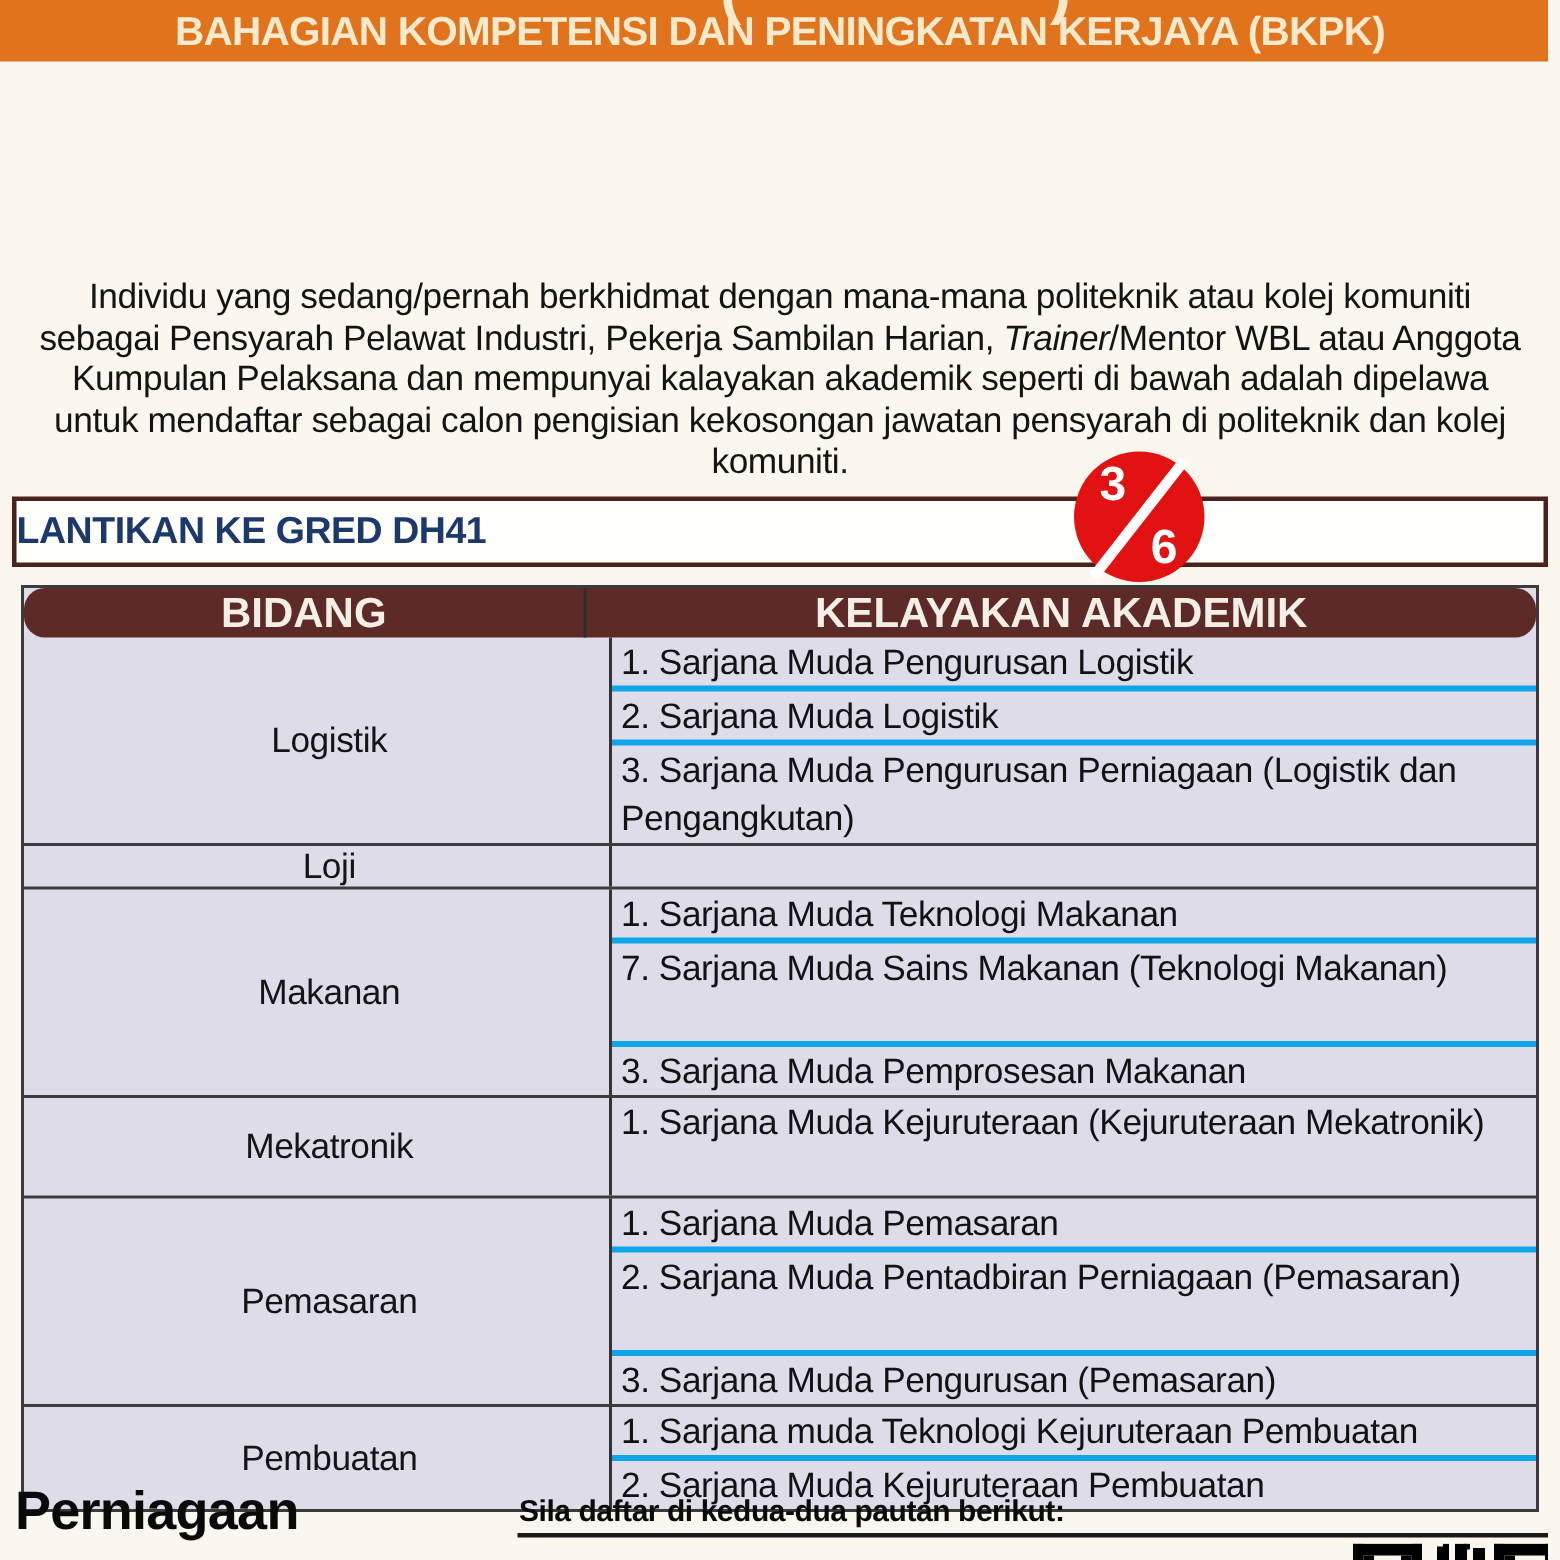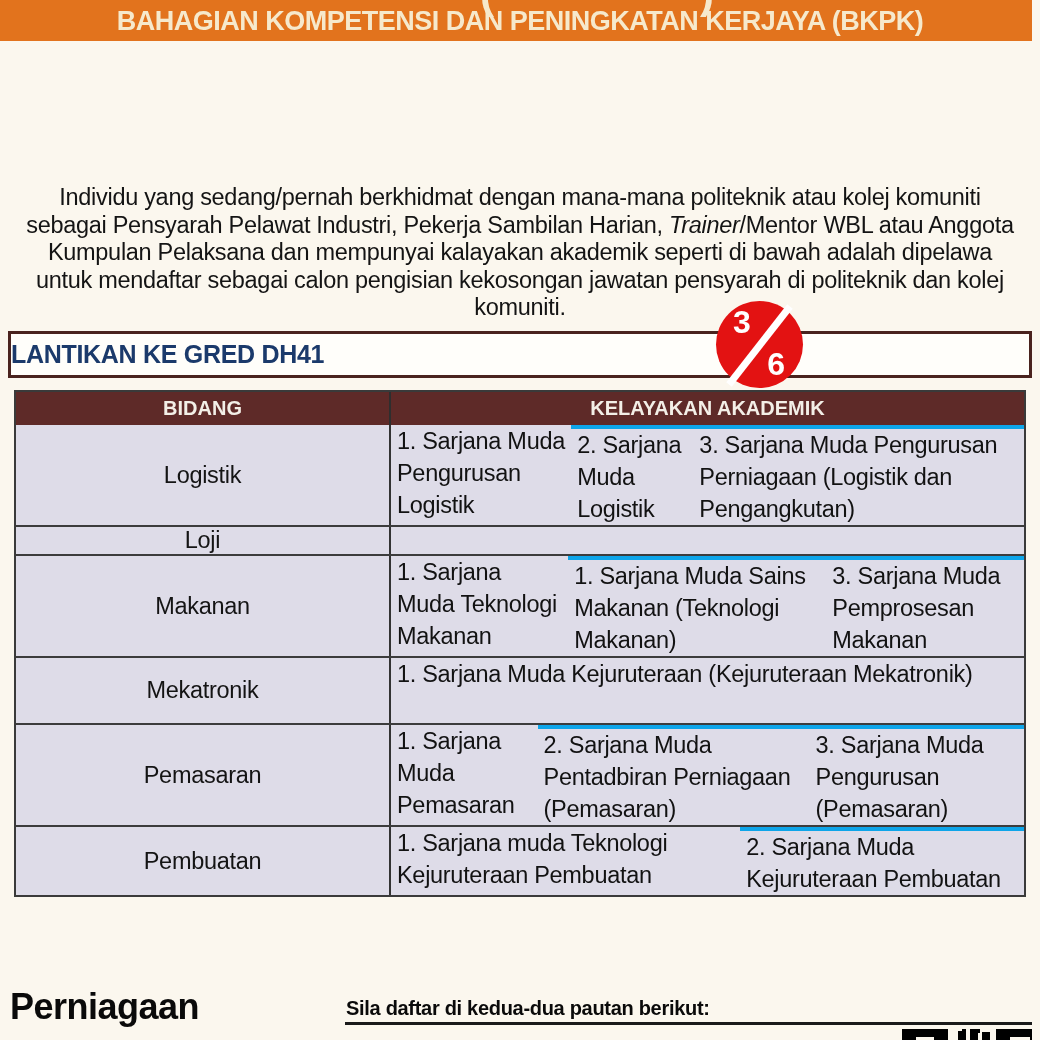--- a/index.html
+++ b/index.html
@@ -38,28 +38,28 @@
          background:#E31212;}
   .badge-slash{position:absolute;top:41px;left:-6px;width:99px;height:7px;background:#FFFFFF;
                transform:rotate(-52deg);}
   .badge-num{position:absolute;color:#FFFFFF;font-weight:bold;font-size:32px;}
   .badge-num.top{top:3px;left:17px;}
   .badge-num.bot{bottom:5px;right:18px;}
 
   
   .jtable{position:absolute;top:390px;left:14px;width:1012px;background:#DEDCE8;
           border:2px solid #3A3A3A;box-sizing:border-box;}
-  .thead{display:flex;background:#5E2A28;color:#F3EFE7;font-weight:bold;font-size:20px;
-         height:33px;align-items:flex-start;text-align:center;}
+  .thead{display:flex;background:#5E2A28;color:#F3EFE7;font-weight:bold;font-size:28px;
+         height:33px;align-items:flex-start;text-align:center;border-radius:14px;}
   .th1{width:373px;border-right:2px solid #2E2E2E;height:100%;line-height:33px;}
   .th2{flex:1;height:100%;line-height:33px;}
   .trow{display:flex;border-top:2px solid #3C3C3C;}
   .bidang-cell{width:373px;border-right:2px solid #333333;display:flex;align-items:center;
-               justify-content:center;font-size:23.5px;color:#141414;letter-spacing:-0.3px;}
-  .items{flex:1;display:flex;flex-direction:row;}
+               justify-content:center;font-size:23.5px;color:#141414;letter-spacing:-0.3px;padding-left:17px;}
+  .items{flex:1;display:flex;flex-direction:column;}
   .item{font-size:23.5px;line-height:32px;padding:0 4px 0 6px;color:#121212;letter-spacing:-0.3px;}
   .item.single{min-height:32px;}
   .item.double{min-height:65px;}
   .item + .item{border-top:4px solid #0ea5e9;}
 
   
   .footer-label{position:absolute;top:986px;left:10px;font-size:36px;font-weight:bold;
                 color:#0A0A0A;letter-spacing:-0.5px;}
   .footer-instruction{position:absolute;top:997px;left:346px;font-size:20px;font-weight:600;
                       color:#0A0A0A;letter-spacing:-0.3px;}
@@ -108,21 +108,21 @@
     </div>
 
     <div class="trow">
       <div class="bidang-cell">Loji</div>
     </div>
 
     <div class="trow">
       <div class="bidang-cell">Makanan</div>
       <div class="items">
         <div class="item single">1. Sarjana Muda Teknologi Makanan</div>
-        <div class="item double">1. Sarjana Muda Sains Makanan (Teknologi Makanan)</div>
+        <div class="item double">7. Sarjana Muda Sains Makanan (Teknologi Makanan)</div>
         <div class="item single">3. Sarjana Muda Pemprosesan Makanan</div>
       </div>
     </div>
 
     <div class="trow">
       <div class="bidang-cell">Mekatronik</div>
       <div class="items">
         <div class="item double">1. Sarjana Muda Kejuruteraan (Kejuruteraan Mekatronik)</div>
       </div>
     </div>

